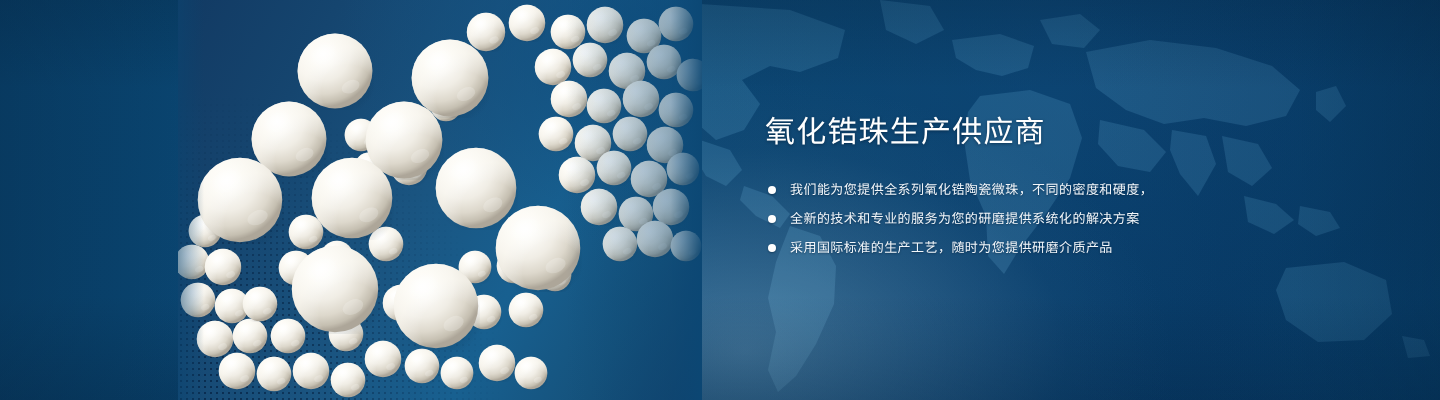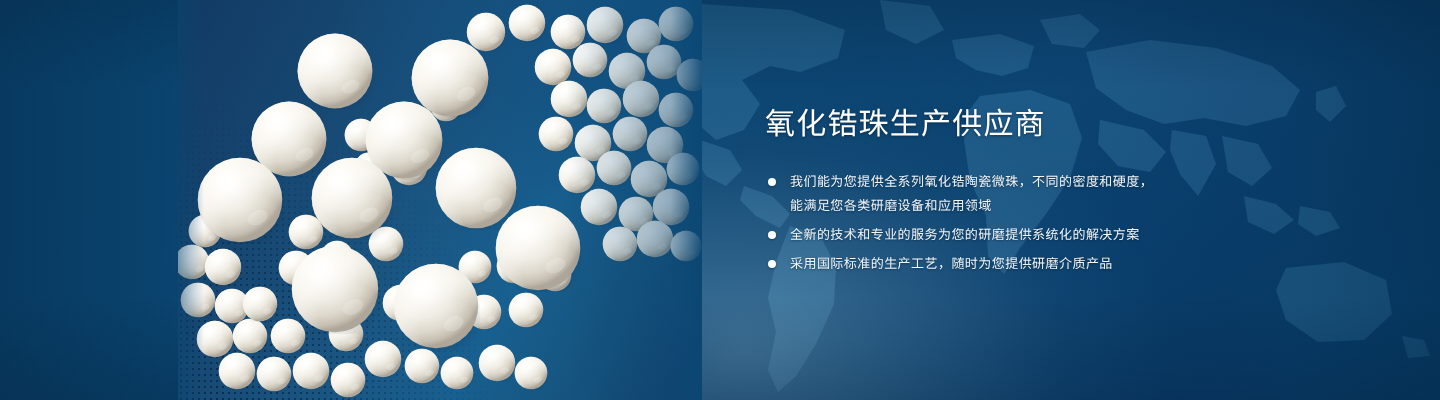--- a/index.html
+++ b/index.html
@@ -128,21 +128,21 @@
           rgba(10,69,113,0.00) 26px,
           rgba(0,0,0,0) 74%,
           rgba(11,71,116,0.45) 94%,
           rgba(11,71,116,0.92) 100%);
   }
 
   
   .copy {
     position: absolute;
     left: 765px;
-    top: 104px;
+    top: 112px;
     width: 600px;
   }
   .headline {
     margin: 0;
     font-size: 30px;
     line-height: 40px;
     font-weight: 400;
     color: #ffffff;
     letter-spacing: 1.2px;
     text-shadow: 0 1px 3px rgba(2,26,48,0.55);
@@ -355,21 +355,20 @@
   </div>
 
   <div class="copy">
     <h1 class="headline">氧化锆珠生产供应商</h1>
 
     <ul class="bullets">
 
       <li class="bullet-item">
         <span class="bullet-dot"></span>
         <span class="bullet-line">我们能为您提供全系列氧化锆陶瓷微珠，不同的密度和硬度，</span>
-        <span class="bullet-line">能满足您各类研磨设备和应用领域</span>
       </li>
 
       <li class="bullet-item">
         <span class="bullet-dot"></span>
         <span class="bullet-line">全新的技术和专业的服务为您的研磨提供系统化的解决方案</span>
       </li>
 
       <li class="bullet-item">
         <span class="bullet-dot"></span>
         <span class="bullet-line">采用国际标准的生产工艺，随时为您提供研磨介质产品</span>

